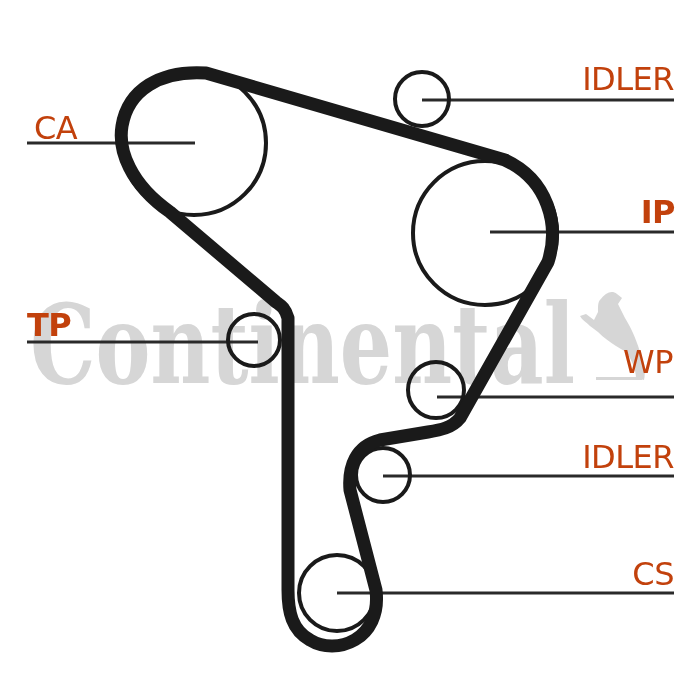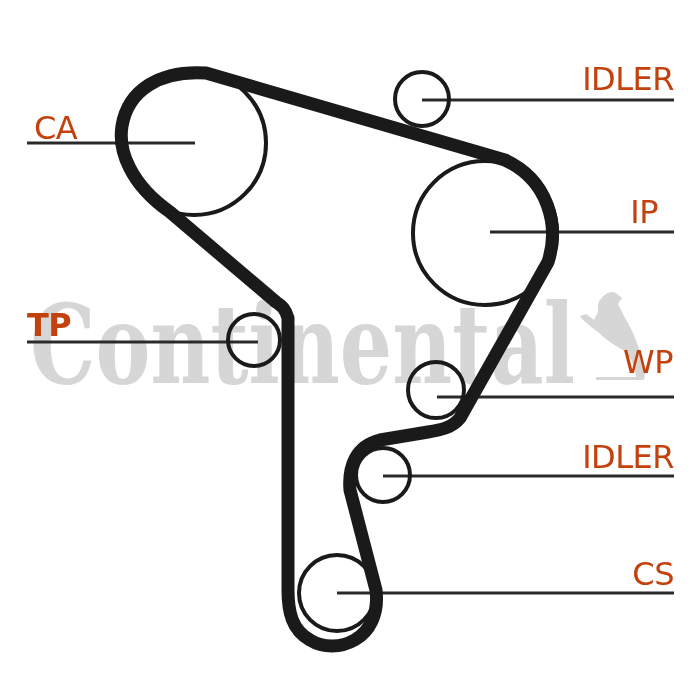--- a/index.html
+++ b/index.html
@@ -51,17 +51,17 @@
        C292 630 288 612 288 590
        L288 318
        C285 307 280 305 276 302
        L170 212
        C130 184 118 150 122 126
        C128 90 160 70 206 73 Z"></path>
 </svg>
 
 <div class="lbl" style="left:34px; top:112px;">CA</div>
 <div class="lbl right" style="right:26px; top:63px;">IDLER</div>
-<div class="lbl right" style="right:42px; top:196px;">IP</div>
+<div class="lbl right" style="right:25px; top:196px;font-weight:bold;">IP</div>
 <div class="lbl" style="left:27px; top:309px;font-weight:bold;">TP</div>
 <div class="lbl right" style="right:27px; top:346px;">WP</div>
 <div class="lbl right" style="right:26px; top:441px;">IDLER</div>
 <div class="lbl right" style="right:26px; top:558px;">CS</div>
 
 </body></html>

